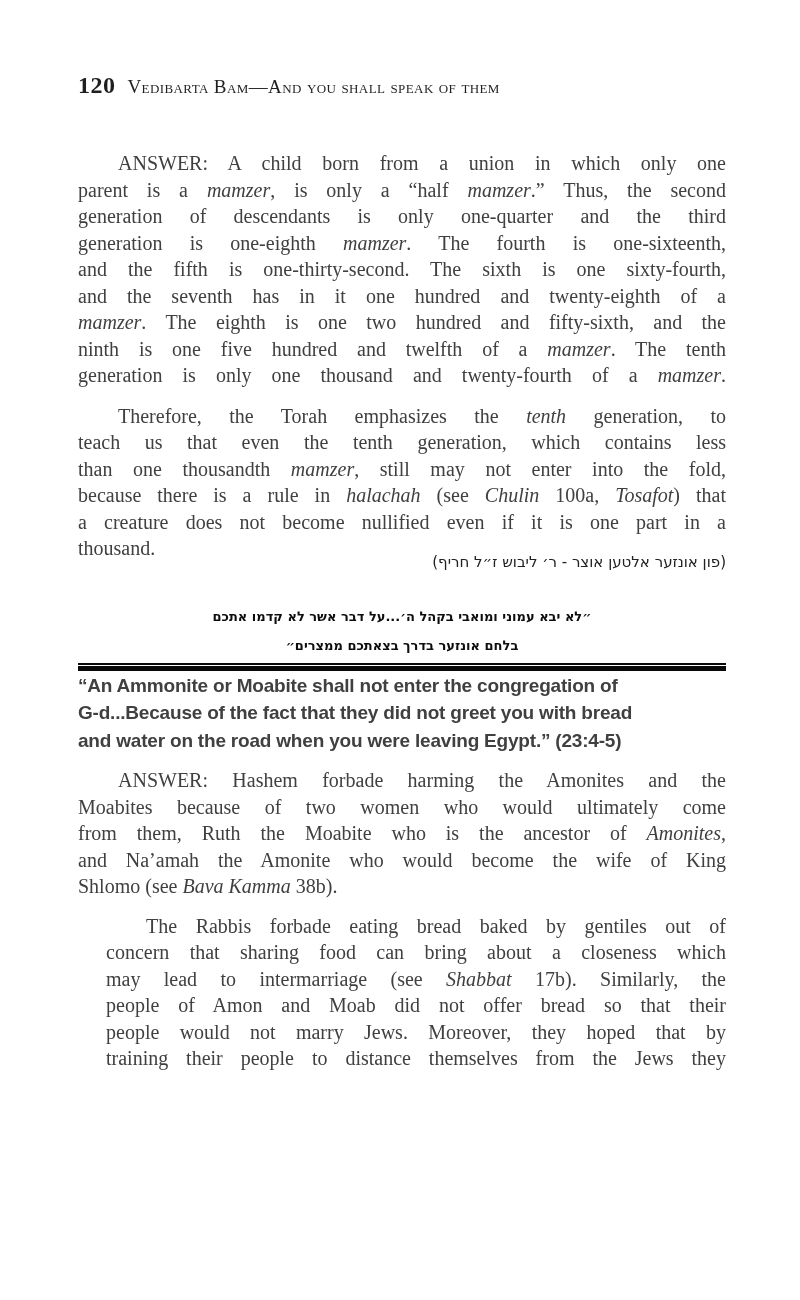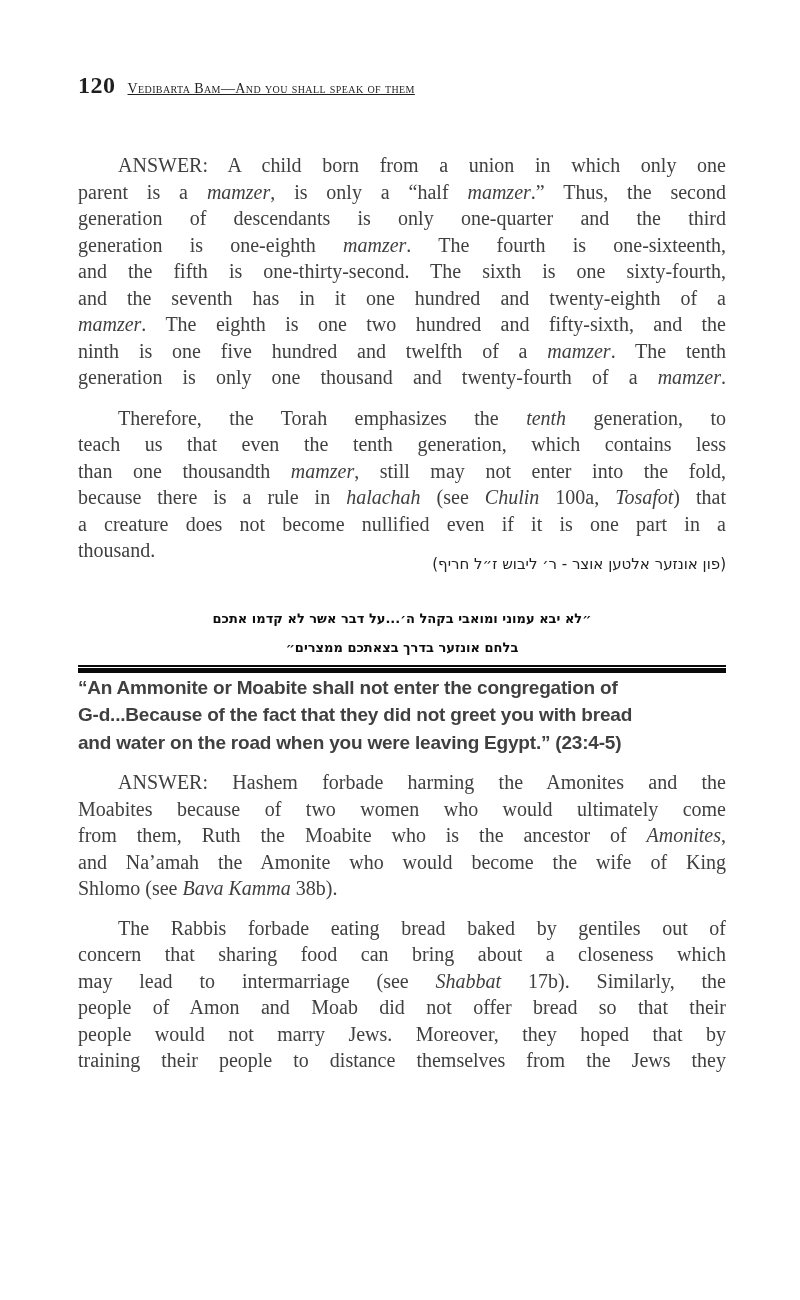--- a/index.html
+++ b/index.html
@@ -10,33 +10,33 @@
     background:#ffffff;
     color:#1f1f1f;
     padding:72px 74px 0 78px;
     font-family:"Liberation Serif", serif;
     overflow:hidden;
   }
   .page-header {
     font-size:20px; line-height:26px; white-space:nowrap;
   }
   .page-num { font-weight:bold; font-size:24px; display:inline-block; margin-right:12px; letter-spacing:0.5px; }
-  .running-title { font-variant:small-caps; font-size:14px; letter-spacing:0.4px;text-decoration:underline; }
+  .running-title { font-variant:small-caps; font-size:19px; letter-spacing:0.4px; }
 
   .para { font-size:20px; line-height:26.5px; color:#404040; }
   .tline { text-align:justify; text-align-last:justify; text-justify:inter-word; }
   .tline.first { text-indent:40px; }
   .tline.last-left { text-align-last:left; }
   .it { font-style:italic; }
 
   .p-answer1   { margin-top:50px; }
   .p-therefore { margin-top:14px; }
   .p-question  { margin-top:2px; }
   .p-answer2   { margin-top:13px; }
-  .p-rabbis    { margin-top:13px; }
+  .p-rabbis    { margin-top:13px;margin-left:28px; }
 
   .attribution {
     margin-top:-12px;
     direction:rtl; text-align:left; 
     text-align:right;
     font-family:"DejaVu Sans", sans-serif;
     font-size:15px; line-height:24px; color:#222;
   }
 
   .heb-heading {

